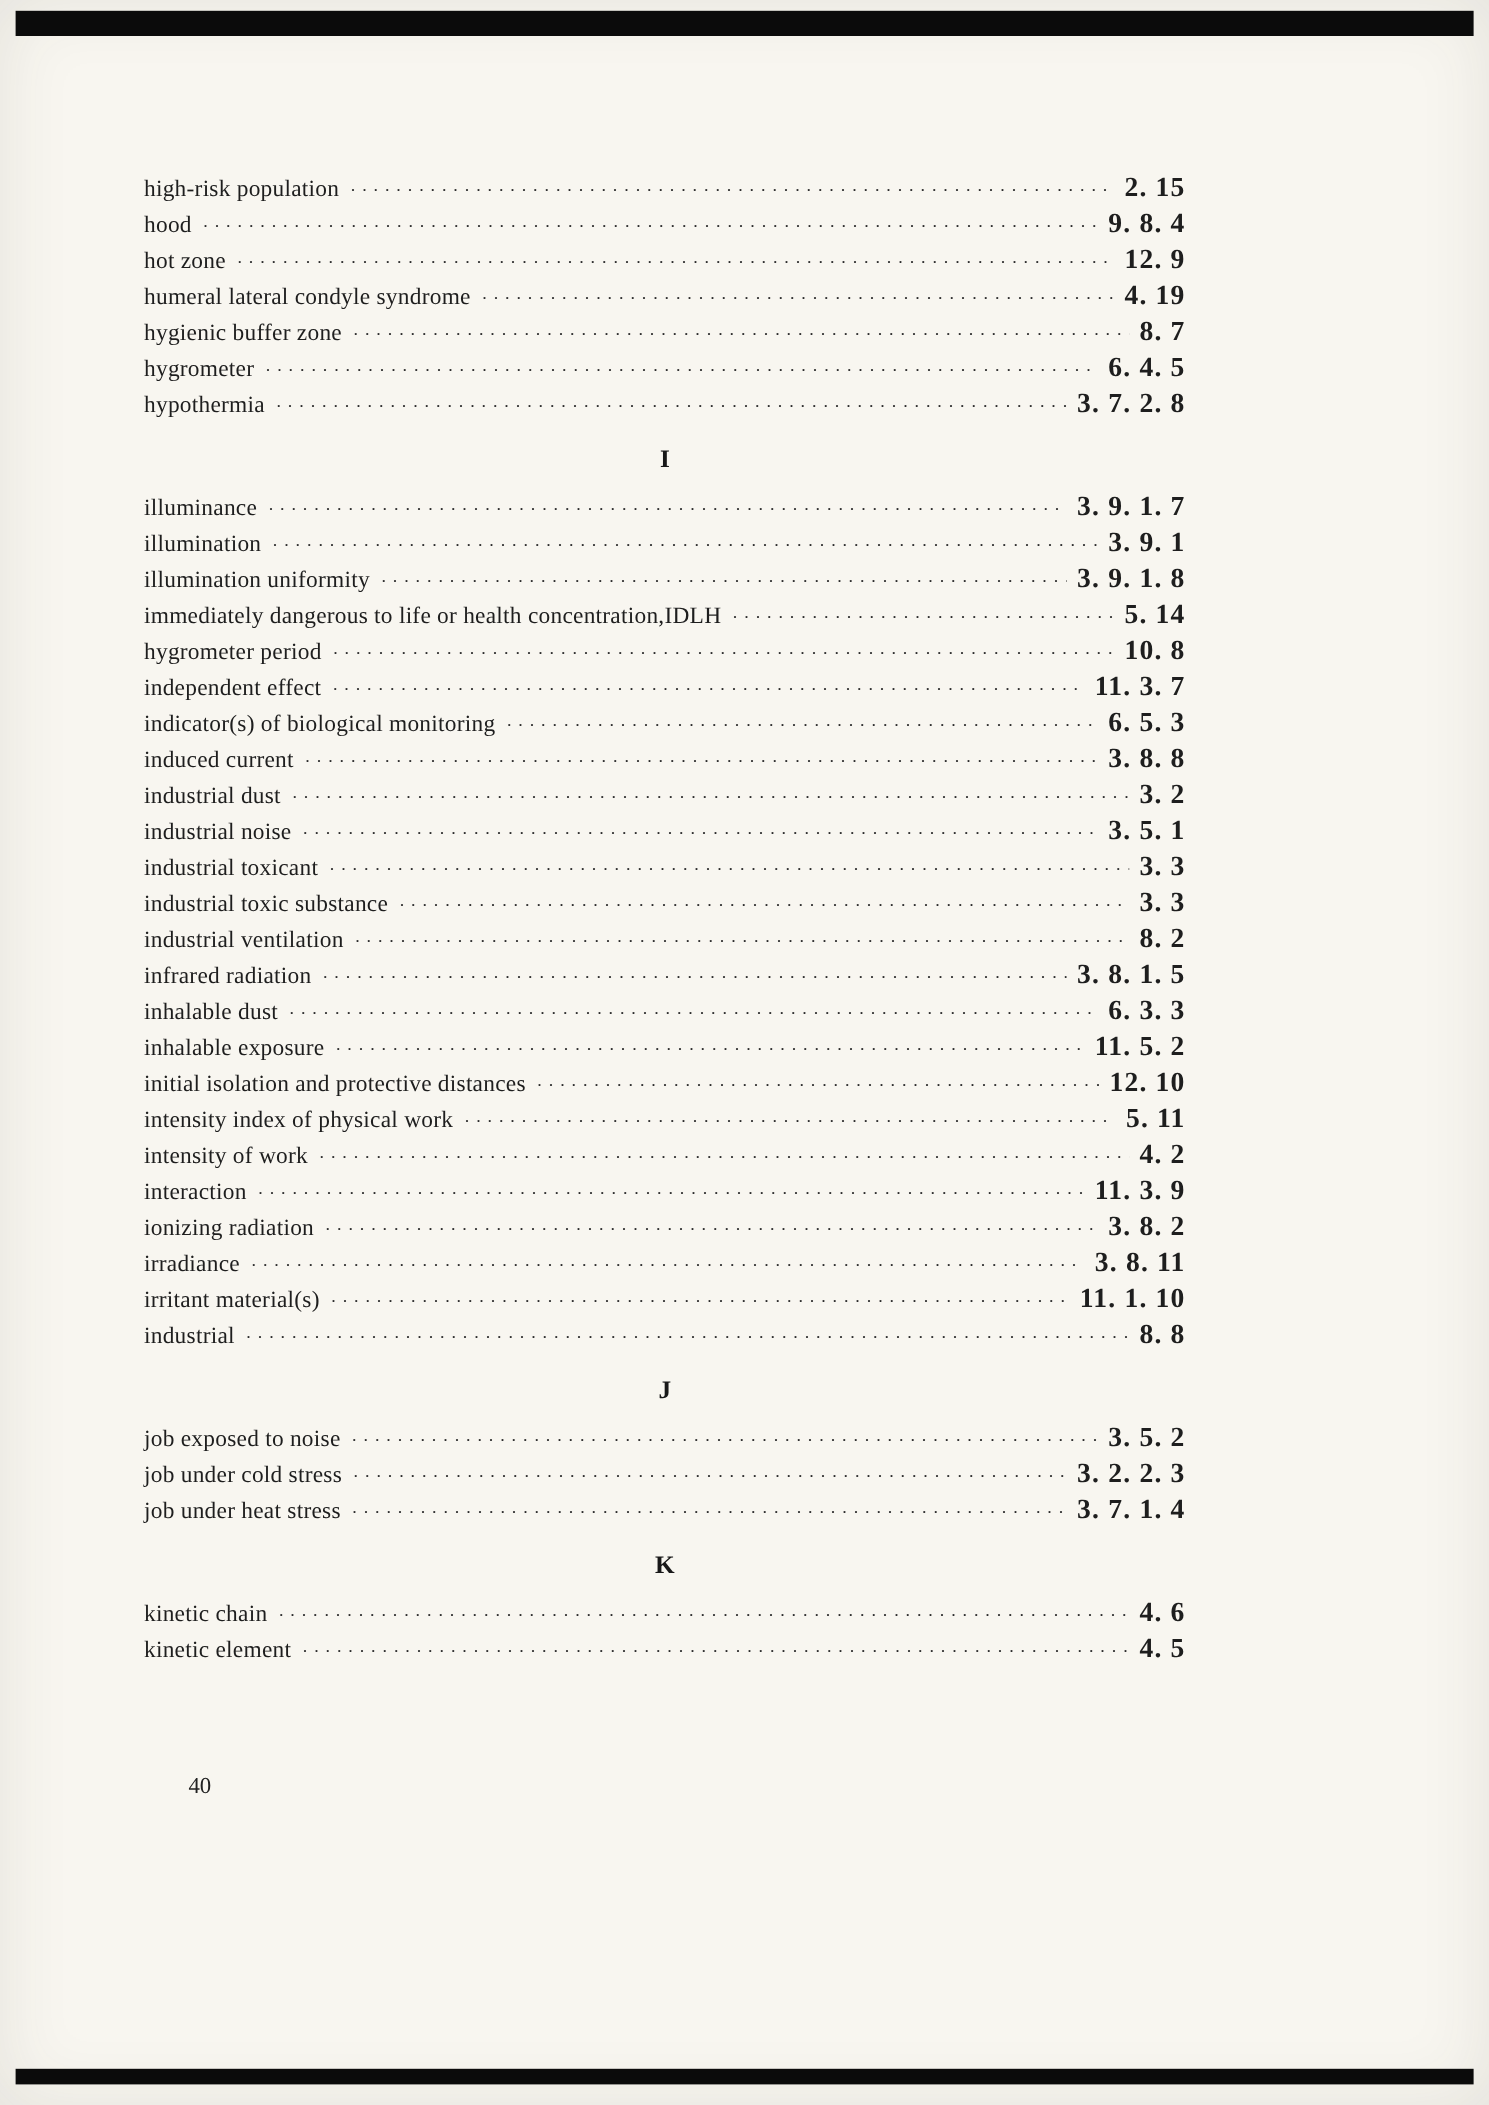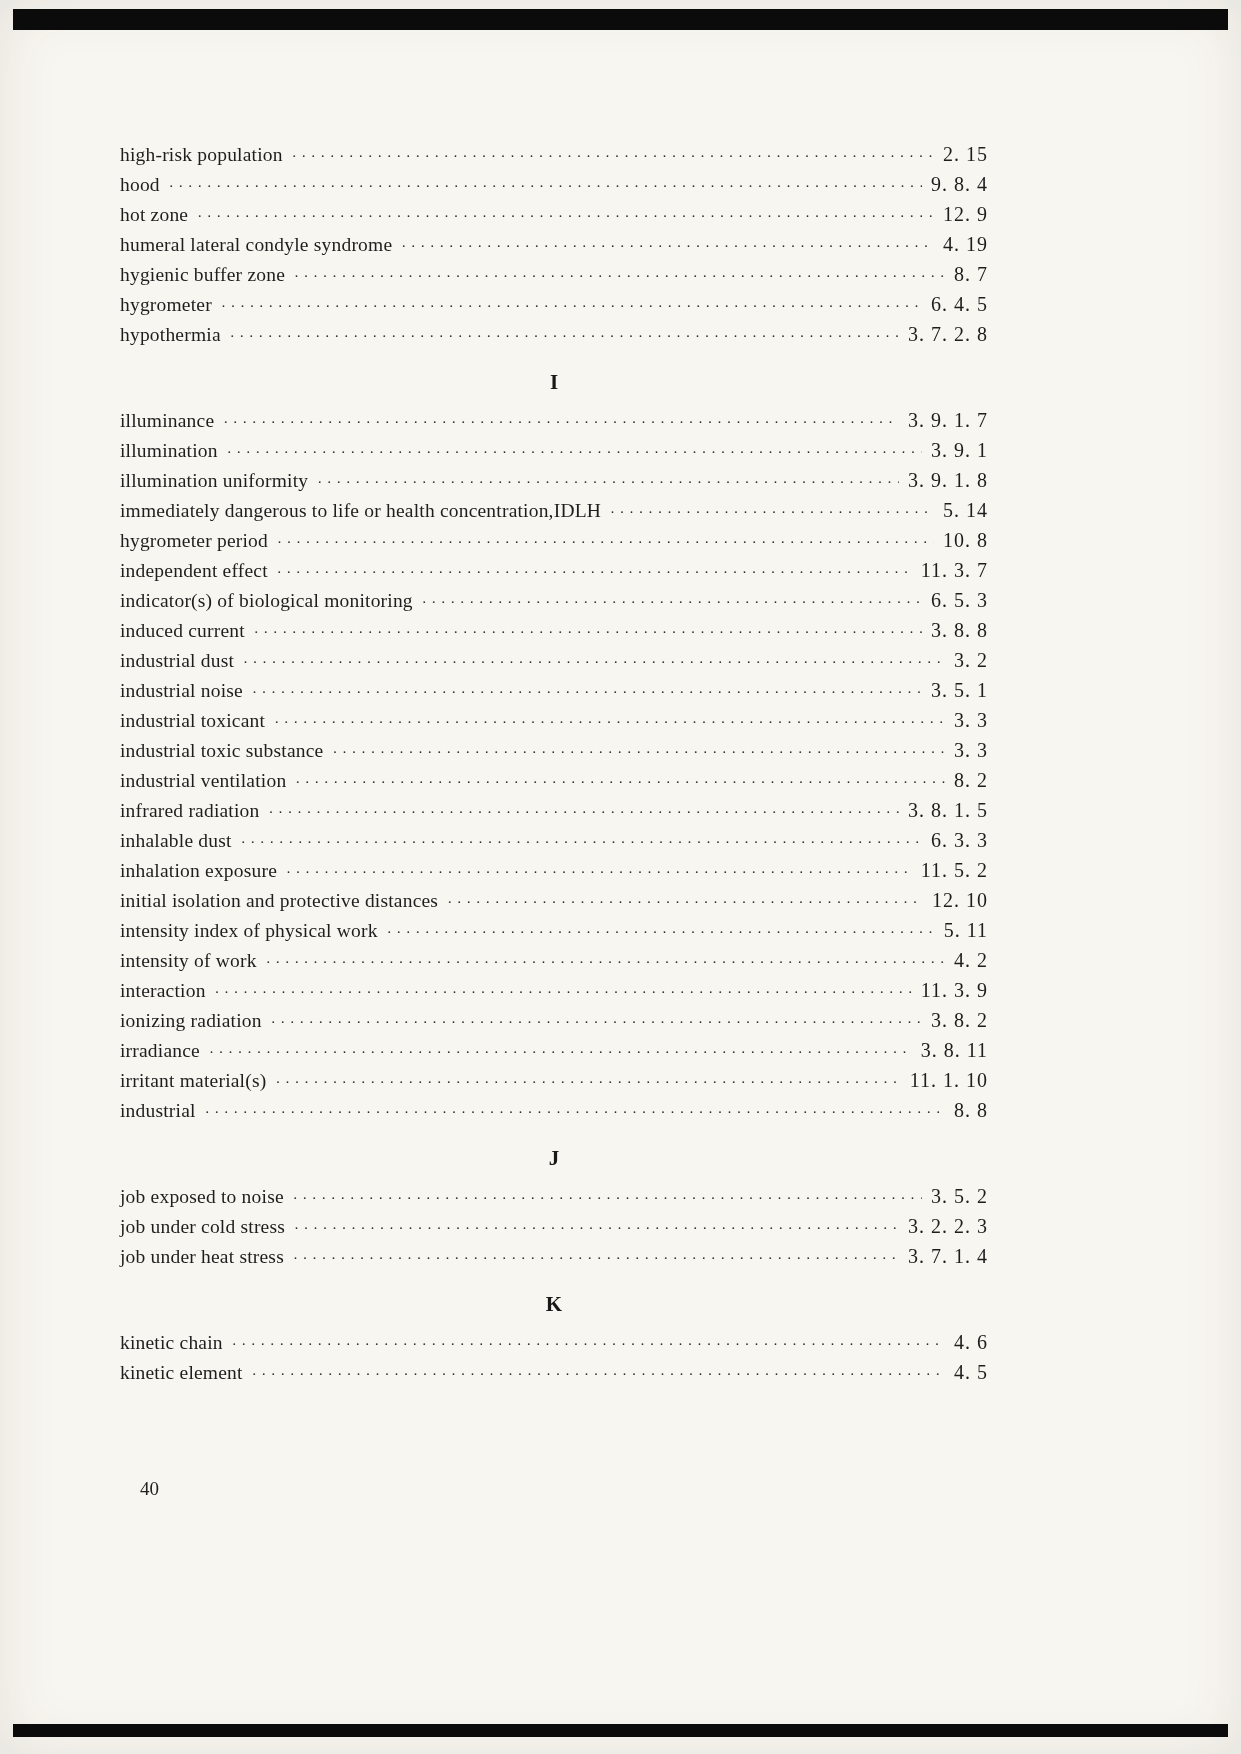--- a/index.html
+++ b/index.html
@@ -61,26 +61,27 @@
     flex: 1;
     overflow: hidden;
     white-space: nowrap;
     font-size: 15px;
     letter-spacing: 4.5px;
     color: #2b2b2b;
   }
   .ref {
     white-space: nowrap;
     padding-left: 9px;
-    font-size: 20px;
+    font-size: 23px;
     letter-spacing: 1px;
+    font-weight: bold;
   }
   .page-number {
     position: absolute;
-    left: 140px;
+    left: 157px;
     top: 1478px;
     font-size: 19px;
     color: #222;
   }
 </style>
 </head>
 <body>
 
 <div class="scan-bar top"></div>
 <div class="scan-bar bottom"></div>
@@ -221,21 +222,21 @@
     <span class="ref">3. 8. 1. 5</span>
   </div>
 
   <div class="row">
     <span class="term">inhalable dust</span>
     <span class="leader">····································································································································································································································································</span>
     <span class="ref">6. 3. 3</span>
   </div>
 
   <div class="row">
-    <span class="term">inhalation exposure</span>
+    <span class="term">inhalable exposure</span>
     <span class="leader">····································································································································································································································································</span>
     <span class="ref">11. 5. 2</span>
   </div>
 
   <div class="row">
     <span class="term">initial isolation and protective distances</span>
     <span class="leader">····································································································································································································································································</span>
     <span class="ref">12. 10</span>
   </div>
 

